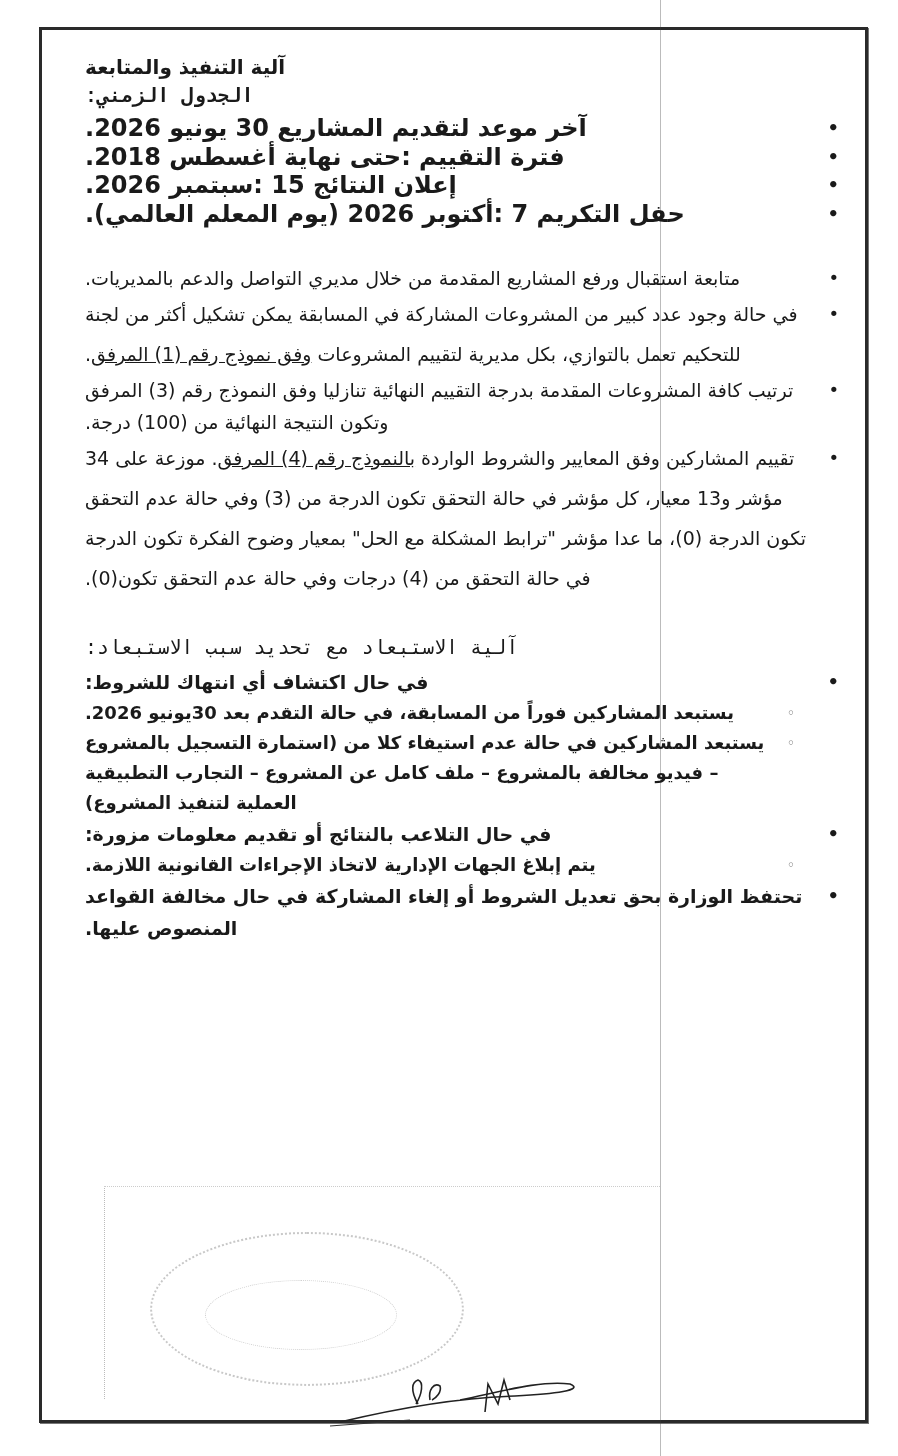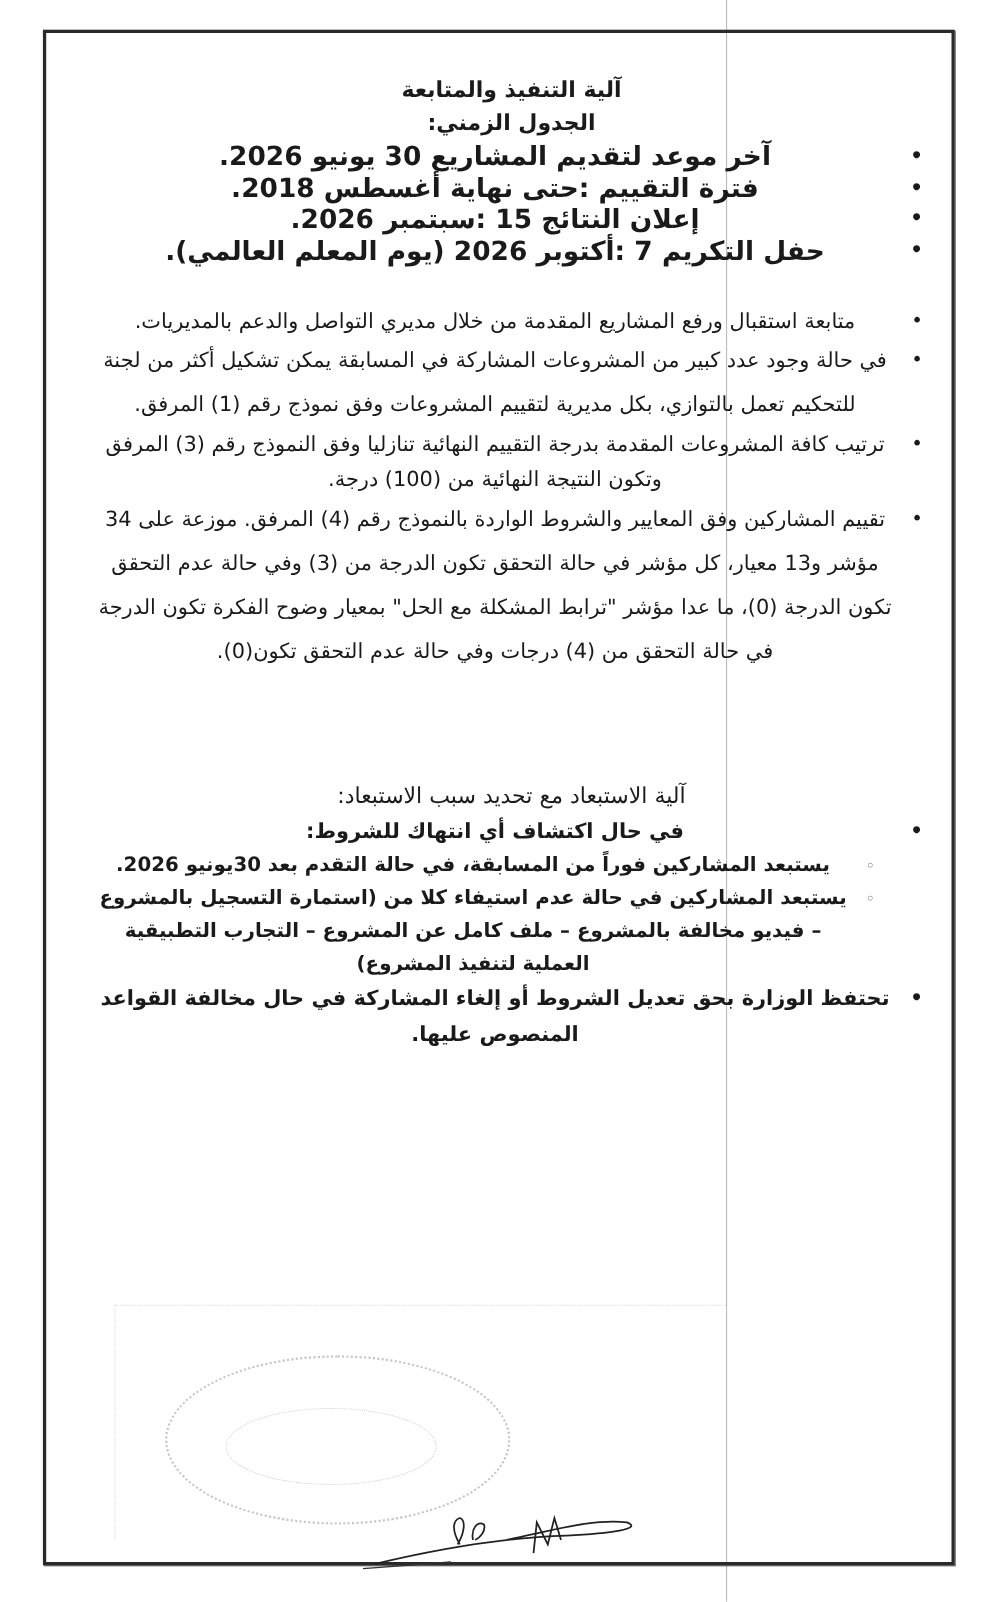--- a/index.html
+++ b/index.html
@@ -3,36 +3,36 @@
   <meta charset="utf-8">
   <style>
     html, body { margin: 0; padding: 0; background: #ffffff; }
     body { width: 898px; height: 1456px; position: relative; overflow: hidden; font-family: "DejaVu Sans", sans-serif; color: #1a1a1a; }
     .page-frame {
       position: absolute; left: 39px; top: 27px; width: 823px; height: 1390px;
       border: 3px solid #2a2a2a; box-shadow: 1px 1px 0 #777;
     }
     .fold-line { position: absolute; left: 660px; top: 0; width: 1px; height: 1456px; background: rgba(60,60,60,0.35); }
     .content {
-      position: absolute; right: 53px; top: 66px; width: 760px;
-      direction: rtl; text-align: center;
+      position: absolute; right: 53px; top: 52px; width: 760px;
+      direction: rtl; text-align: left;
     }
     .h-main { font-weight: bold; font-size: 20px; line-height: 30px; margin: 0; }
-    .h-sub { font-weight: bold; font-size: 20px; line-height: 30px; margin: 0 0 2px 0; }
+    .h-sub { font-weight: bold; font-size: 20px; line-height: 30px; margin: 0 0 2px 0; font-family: Liberation Mono, monospace; }
     ul.bullets { list-style: none; margin: 0; padding: 0; }
     ul.bullets > li { position: relative; padding-right: 30px; }
     ul.bullets > li::before {
       content: "\2022"; position: absolute; right: 6px; top: 0; font-size: 18px;
     }
     .timeline li { font-weight: bold; font-size: 24px; line-height: 28.5px; }
     .section { margin-top: 34px; }
     .eval li { font-size: 19px; line-height: 32px; margin-bottom: 0; }
     .eval li.tall { line-height: 40px; }
-    .underline { }
-    .exclusion { margin-top: 96px; }
+    .underline { text-decoration: underline; }
+    .exclusion { margin-top: 36px; }
     .excl-item { font-weight: bold; font-size: 19px; line-height: 32px; }
     ul.sub { list-style: none; margin: 0; padding: 0 18px 0 0; }
     ul.sub li { position: relative; padding-right: 22px; font-weight: bold; font-size: 18px; line-height: 30px; }
     ul.sub li::before { content: "\25E6"; position: absolute; right: 2px; top: 0; font-size: 12px; color: #777; }
     .stamp-box {
       position: absolute; left: 104px; top: 1186px; width: 555px; height: 212px;
       border-left: 1px dotted #bbb; border-top: 1px dotted #ccc;
     }
     .stamp-oval {
       position: absolute; left: 150px; top: 1232px; width: 310px; height: 150px;
@@ -73,20 +73,26 @@
     <p class="h-sub" style="font-weight:normal">آلية الاستبعاد مع تحديد سبب الاستبعاد:</p>
     <ul class="bullets">
       <li class="excl-item">
         <span>في حال اكتشاف أي انتهاك للشروط:</span>
         <ul class="sub">
           <li>يستبعد المشاركين فوراً من المسابقة، في حالة التقدم بعد 30يونيو 2026.</li>
           <li>يستبعد المشاركين في حالة عدم استيفاء كلا من (استمارة التسجيل بالمشروع – فيديو مخالفة بالمشروع – ملف كامل عن المشروع – التجارب التطبيقية العملية لتنفيذ المشروع)</li>
         </ul>
       </li>
       <li class="excl-item">
+        <span>في حال التلاعب بالنتائج أو تقديم معلومات مزورة:</span>
+        <ul class="sub">
+          <li>يتم إبلاغ الجهات الإدارية لاتخاذ الإجراءات القانونية اللازمة.</li>
+        </ul>
+      </li>
+      <li class="excl-item">
         <span>تحتفظ الوزارة بحق تعديل الشروط أو إلغاء المشاركة في حال مخالفة القواعد المنصوص عليها.</span>
       </li>
     </ul>
   </div>
 </div>
 
 <div class="stamp-box"></div>
 <div class="stamp-oval"></div>
 <div class="stamp-oval-inner"></div>
 

